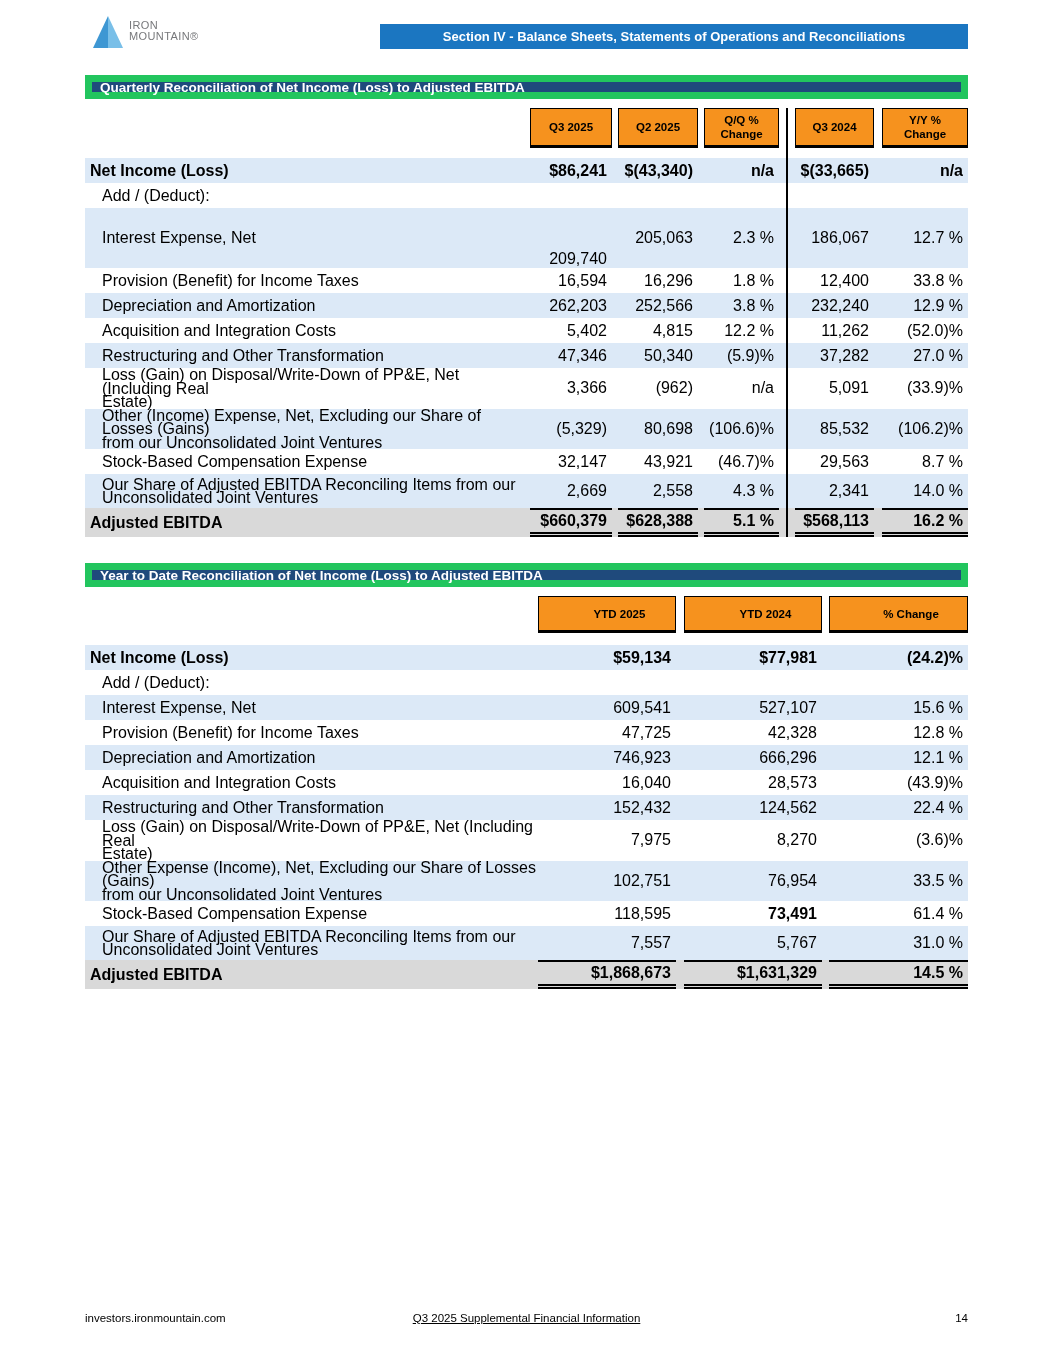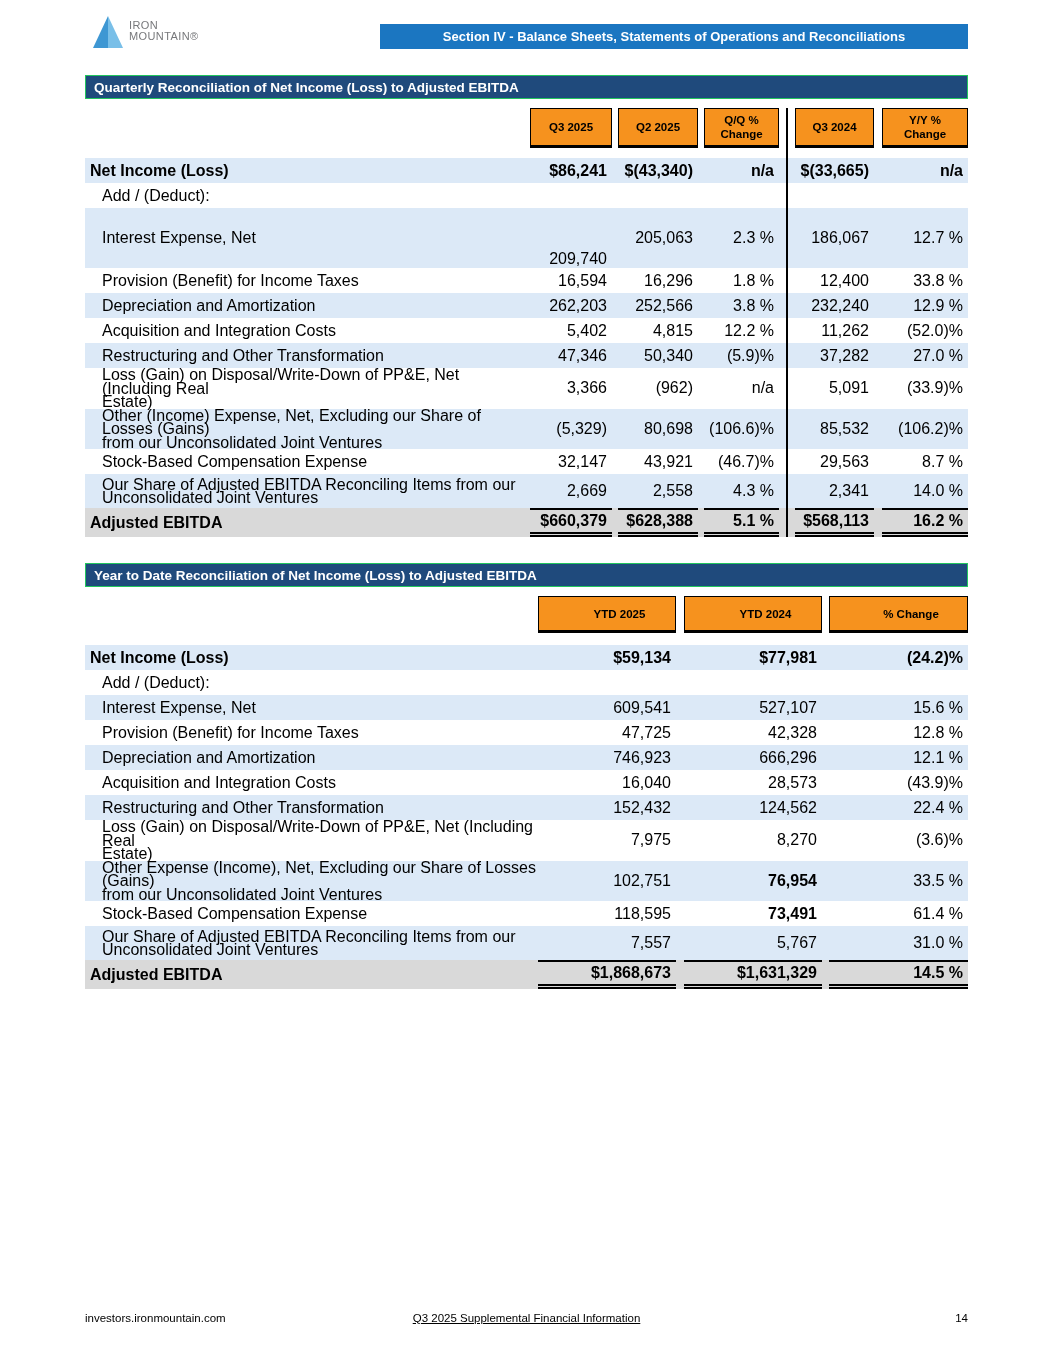--- a/index.html
+++ b/index.html
@@ -8,21 +8,21 @@
 
   
   .logo{position:absolute;left:93px;top:15px;display:flex;align-items:flex-start;gap:5px;}
   .logo-text{font-size:11px;line-height:11px;color:#77787B;letter-spacing:.4px;padding-top:5px;}
   .banner{position:absolute;left:380px;top:24px;width:588px;height:25px;background:#1B76C1;
           color:#fff;font-weight:bold;font-size:13px;display:flex;align-items:center;justify-content:center;}
 
   
   .content{position:absolute;left:85px;top:75px;width:883px;}
   .section2{margin-top:26px;}
-  .title-bar{height:24px;box-sizing:border-box;background:#1F4A7C;border:1px solid #22c55e;
+  .title-bar{height:24px;box-sizing:border-box;background:#1F4A7C;border:7px solid #22c55e;
              color:#fff;font-weight:bold;font-size:13.5px;display:flex;align-items:center;padding-left:8px;}
   .table-wrap{position:relative;margin-top:9px;}
 
   .t-row{display:grid;}
   .tq .t-row{grid-template-columns:445px 82px 6px 80px 6px 75px 16px 79px 8px 86px;}
   .ty .t-row{grid-template-columns:453px 138px 8px 138px 7px 139px;}
 
   .t-header{margin-bottom:10px;}
   .h-cell{background:#F6921E;border:1px solid #000;border-bottom:3px solid #000;box-sizing:border-box;
           height:40px;display:flex;align-items:center;justify-content:center;text-align:center;
@@ -240,21 +240,21 @@
             <div class="lbl indent" style="grid-column: 1;">Loss (Gain) on Disposal/Write-Down of PP&amp;E, Net (Including Real
 Estate)</div>
             <div class="val" style="grid-column: 2;">7,975</div>
             <div class="val" style="grid-column: 4;">8,270</div>
             <div class="val" style="grid-column: 6;">(3.6)%</div>
           </div>
           <div class="t-row d-row blue two">
             <div class="lbl indent" style="grid-column: 1;">Other Expense (Income), Net, Excluding our Share of Losses (Gains)
 from our Unconsolidated Joint Ventures</div>
             <div class="val" style="grid-column: 2;">102,751</div>
-            <div class="val" style="grid-column: 4; font-weight: bold;">76,954</div>
+            <div class="val" style="grid-column: 4;">76,954</div>
             <div class="val" style="grid-column: 6;">33.5 %</div>
           </div>
           <div class="t-row d-row">
             <div class="lbl indent" style="grid-column: 1;">Stock-Based Compensation Expense</div>
             <div class="val" style="grid-column: 2;">118,595</div>
             <div class="val" style="grid-column: 4; font-weight: bold;">73,491</div>
             <div class="val" style="grid-column: 6;">61.4 %</div>
           </div>
           <div class="t-row d-row blue two">
             <div class="lbl indent" style="grid-column: 1;">Our Share of Adjusted EBITDA Reconciling Items from our

